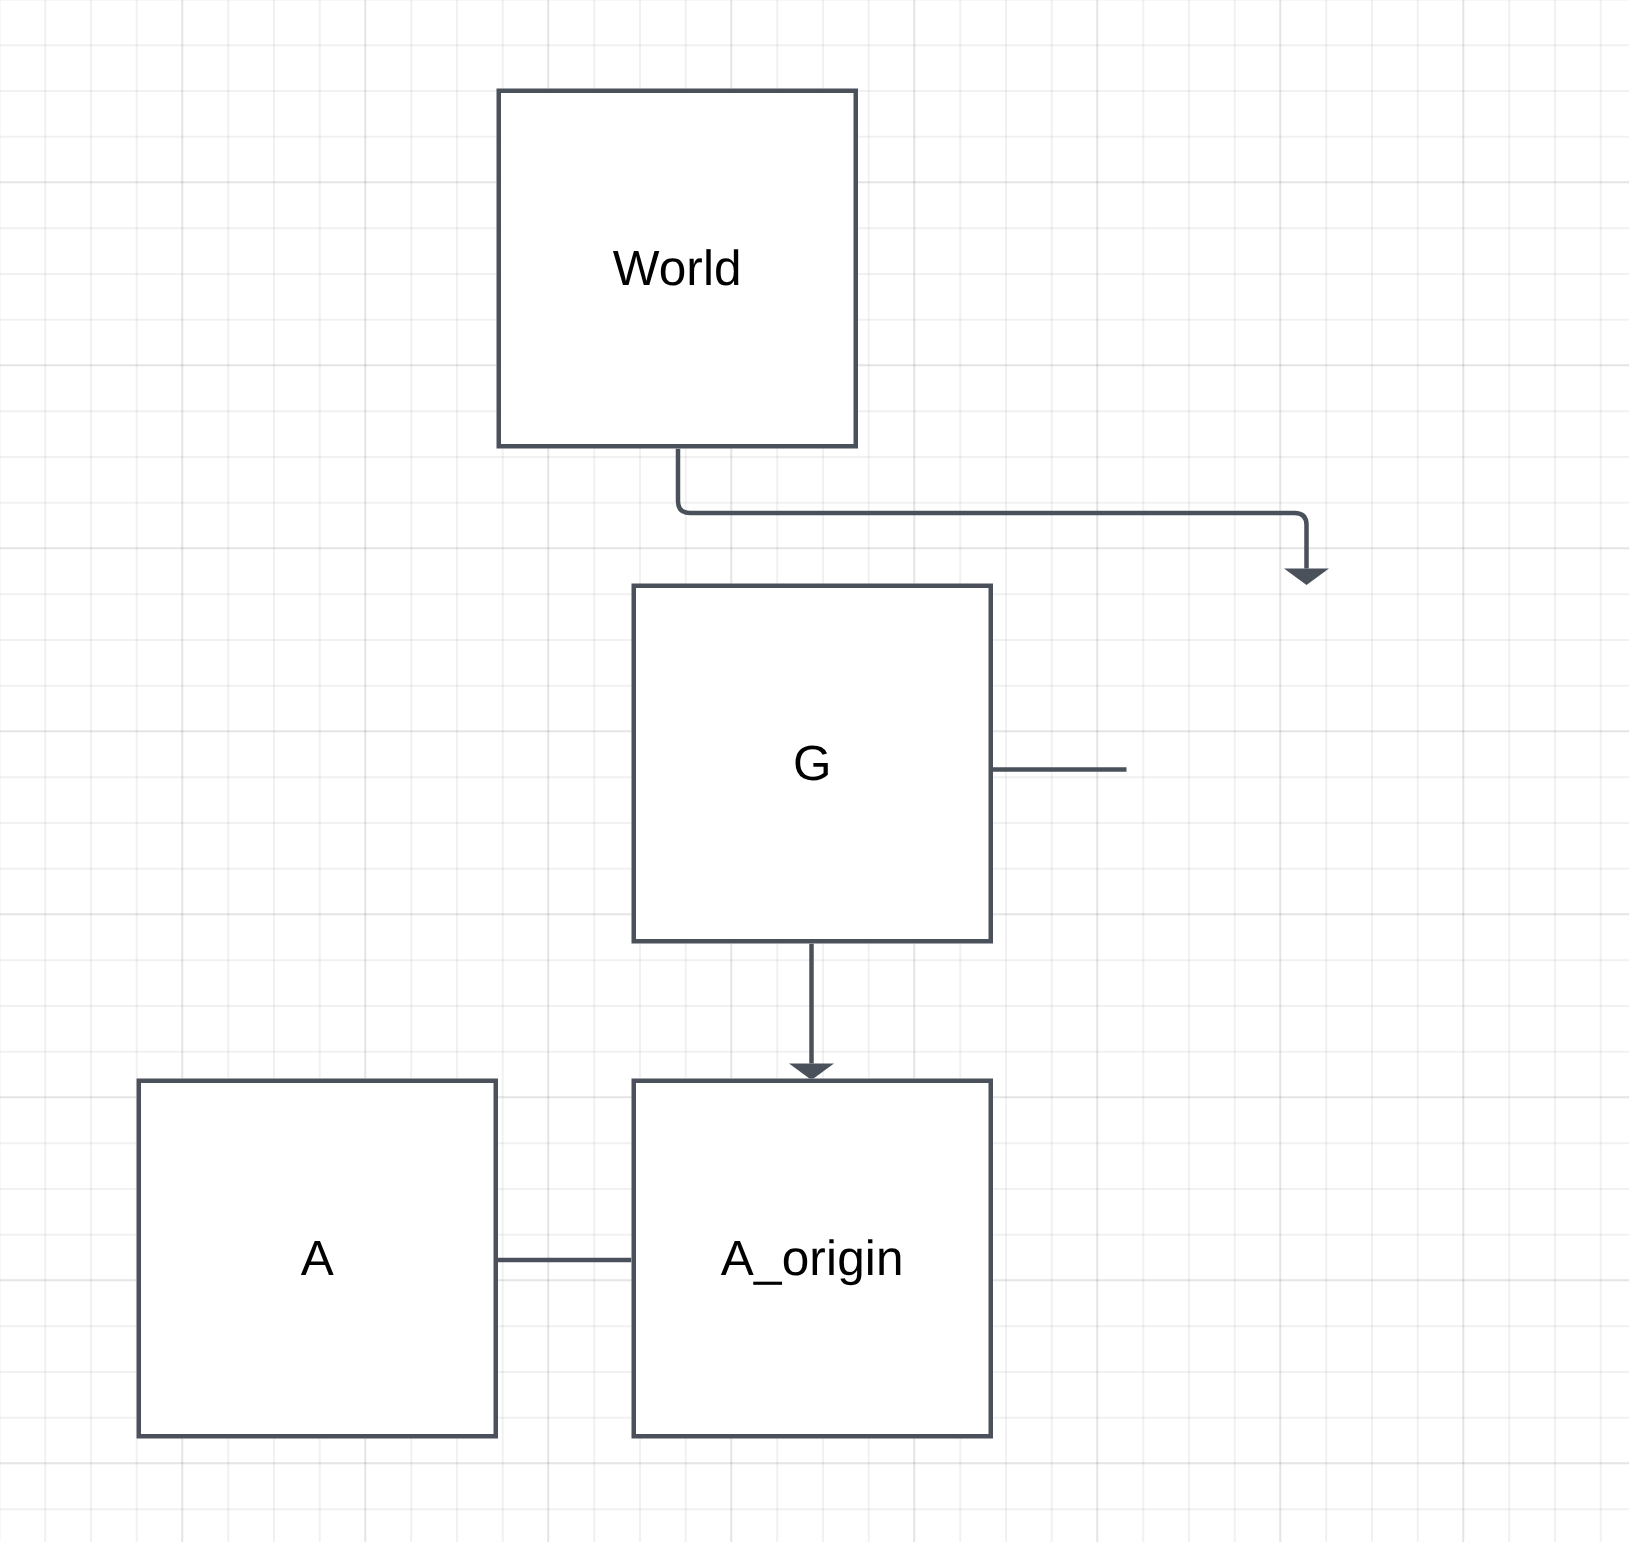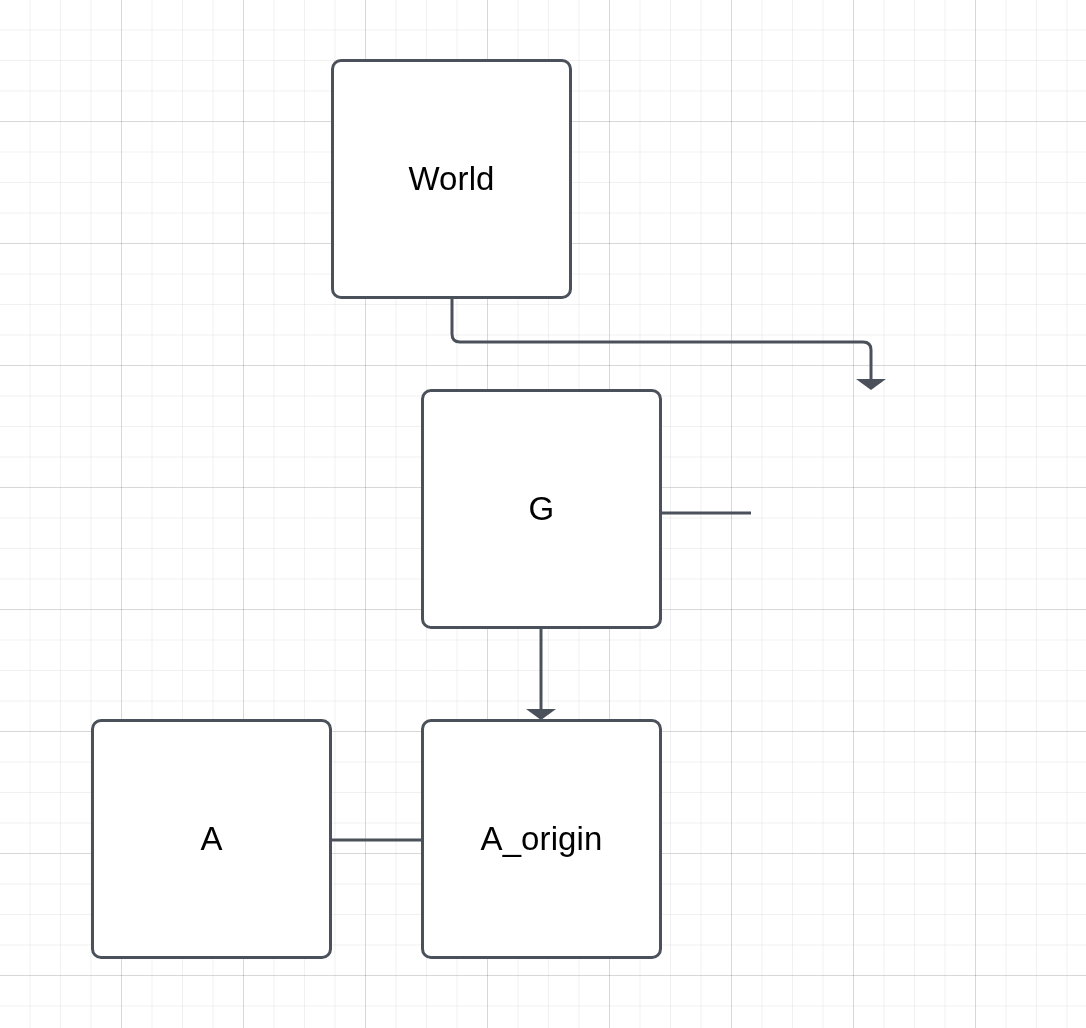--- a/index.html
+++ b/index.html
@@ -35,21 +35,21 @@
     top: 0;
     width: 1086px;
     height: 1028px;
     pointer-events: none;
   }
   .node {
     position: absolute;
     box-sizing: border-box;
     background: #ffffff;
     border: 3px solid #4b515b;
-    border-radius: 10px;
+    border-radius: 0;
     display: flex;
     align-items: center;
     justify-content: center;
   }
   .node-label {
     color: #000000;
     font-size: 33px;
     font-weight: 400;
     line-height: 1.1;
     letter-spacing: 0.1px;

